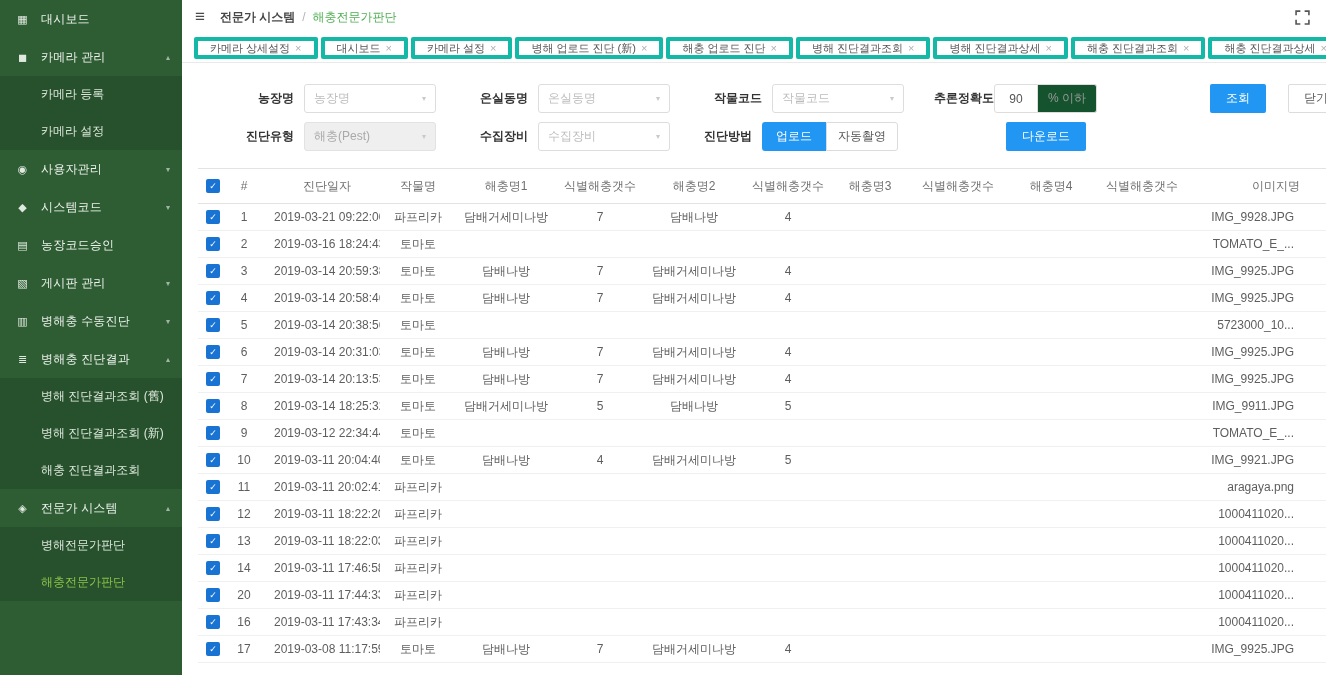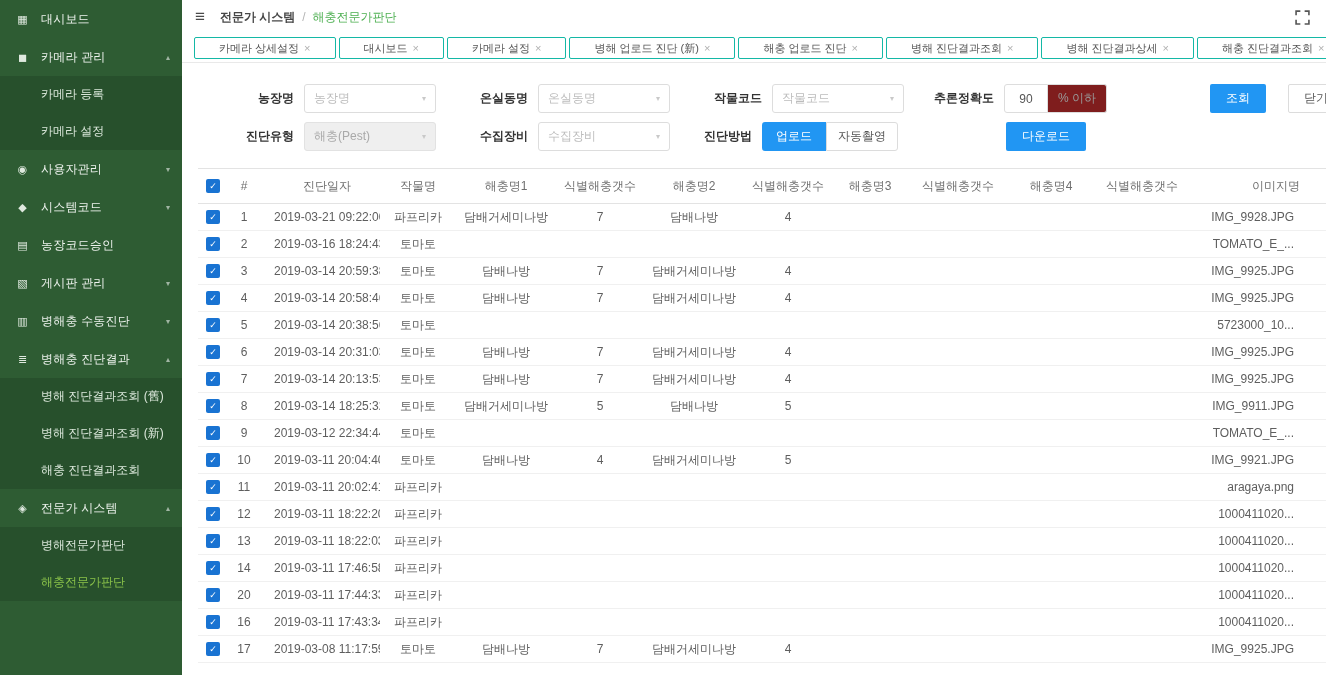--- a/index.html
+++ b/index.html
@@ -22,40 +22,40 @@
 .main{flex:1;display:flex;flex-direction:column;min-width:0}
 .topbar{height:34px;flex:0 0 34px;display:flex;align-items:center;padding:0 16px 0 13px;background:#fff}
 .hamburger{font-size:17px;color:#4a4a4a;margin-right:15px;cursor:pointer}
 .crumb-root{font-weight:700;color:#474747}
 .crumb-sep{color:#b5b5b5;margin:0 7px}
 .crumb-cur{color:#4caf50}
 .topbar-right{margin-left:auto;display:flex;align-items:center}
 .fullscreen-btn{cursor:pointer;display:flex}
 
 .tabbar{height:29px;flex:0 0 29px;display:flex;align-items:center;padding:0 10px 0 12px;border-bottom:1px solid #e9e9e9;background:#fff;overflow:hidden;white-space:nowrap}
-.tab{display:inline-flex;align-items:center;border:1px solid #14b8a6;border-radius:2px;background:#fff;color:#555;font-size:11px;height:22px;padding:0 24px;margin-right:3px;cursor:pointer;flex:0 0 auto}
+.tab{display:inline-flex;align-items:center;border:4px solid #14b8a6;border-radius:2px;background:#fff;color:#555;font-size:11px;height:22px;padding:0 12px;margin-right:3px;cursor:pointer;flex:0 0 auto}
 .tab-close{margin-left:5px;color:#b0b0b0;font-size:11px;line-height:1;cursor:pointer}
 .tab.active{background:var(--active-green);border-color:var(--active-green);color:#fff}
 .tab-dot{width:6px;height:6px;border-radius:50%;background:#b7e0b8;margin-right:5px}
 
 .content{flex:1;padding:21px 0 0 16px;overflow:hidden;position:relative}
 .frow{display:flex;align-items:center;margin-bottom:9px;padding-left:44px;width:100%}
 .fgroup{display:flex;align-items:center}
 .flabel{font-weight:700;color:#333;white-space:nowrap}
 .w52{width:52px;text-align:right;margin-right:10px}
-.mrA{margin-right:10px}
+.mrA{}
 .mr32{margin-right:40px}
 .mr30{margin-right:30px}
 .select{width:132px;height:29px;border:1px solid #ddd;border-radius:3px;background:#fff;display:flex;align-items:center;justify-content:space-between;padding:0 9px;cursor:pointer}
 .sel-text{color:#bcbcbc}
 .sel-chev{color:#c9c9c9;font-size:8px}
 .select.disabled{background:#efefef;border-color:#e2e2e2}
 .select.disabled .sel-text{color:#a9a9a9}
 .num-input{width:44px;height:29px;border:1px solid #ddd;border-radius:3px 0 0 3px;text-align:center;color:#555;font-size:12px;outline:none}
-.addon{height:29px;border:1px solid #ddd;border-left:none;border-radius:0 3px 3px 0;display:flex;align-items:center;padding:0 10px;color:#9a9a9a;background:#7f1d1d;white-space:nowrap}
+.addon{height:29px;border:1px solid #ddd;border-left:none;border-radius:0 3px 3px 0;display:flex;align-items:center;padding:0 10px;color:#9a9a9a;background:#14532d;white-space:nowrap}
 .btn{height:29px;border-radius:2px;border:1px solid transparent;font-size:12px;padding:0 15px;cursor:pointer;display:inline-flex;align-items:center;white-space:nowrap}
 .btn-blue{background:var(--accent);color:#fff}
 .btn-outline{background:#fff;border-color:#dcdcdc;color:#555}
 .btn-upload{border-radius:3px 0 0 3px;padding:0 13px}
 .btn-auto{border-radius:0 3px 3px 0;padding:0 11px}
 .btn-download{margin-left:108px}
 .fend{margin-left:auto;display:flex;align-items:center}
 .btn-close{margin-left:22px;margin-right:-18px}
 
 .table-wrap{margin-top:17px;overflow:hidden}

